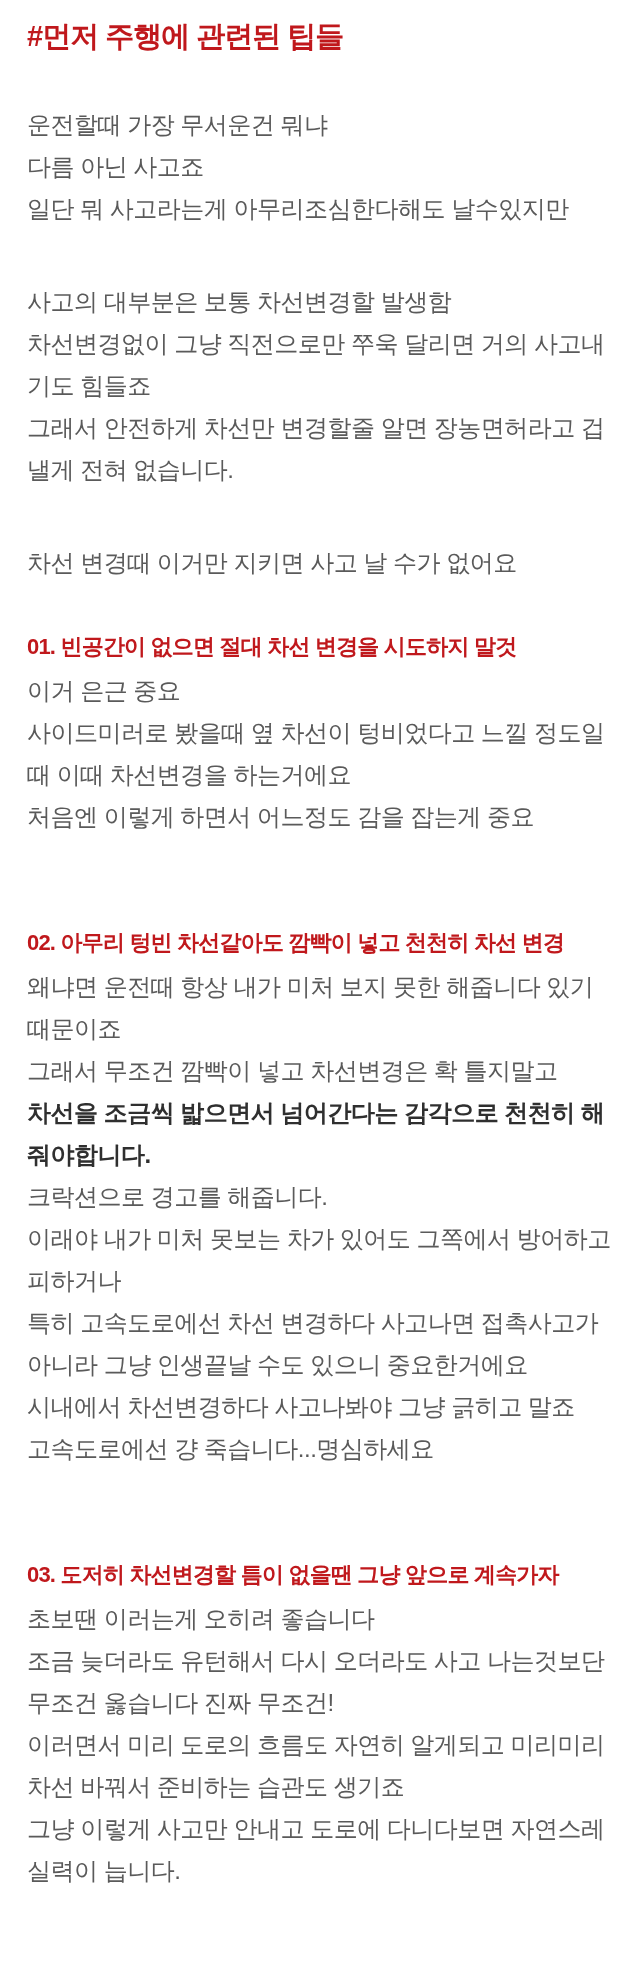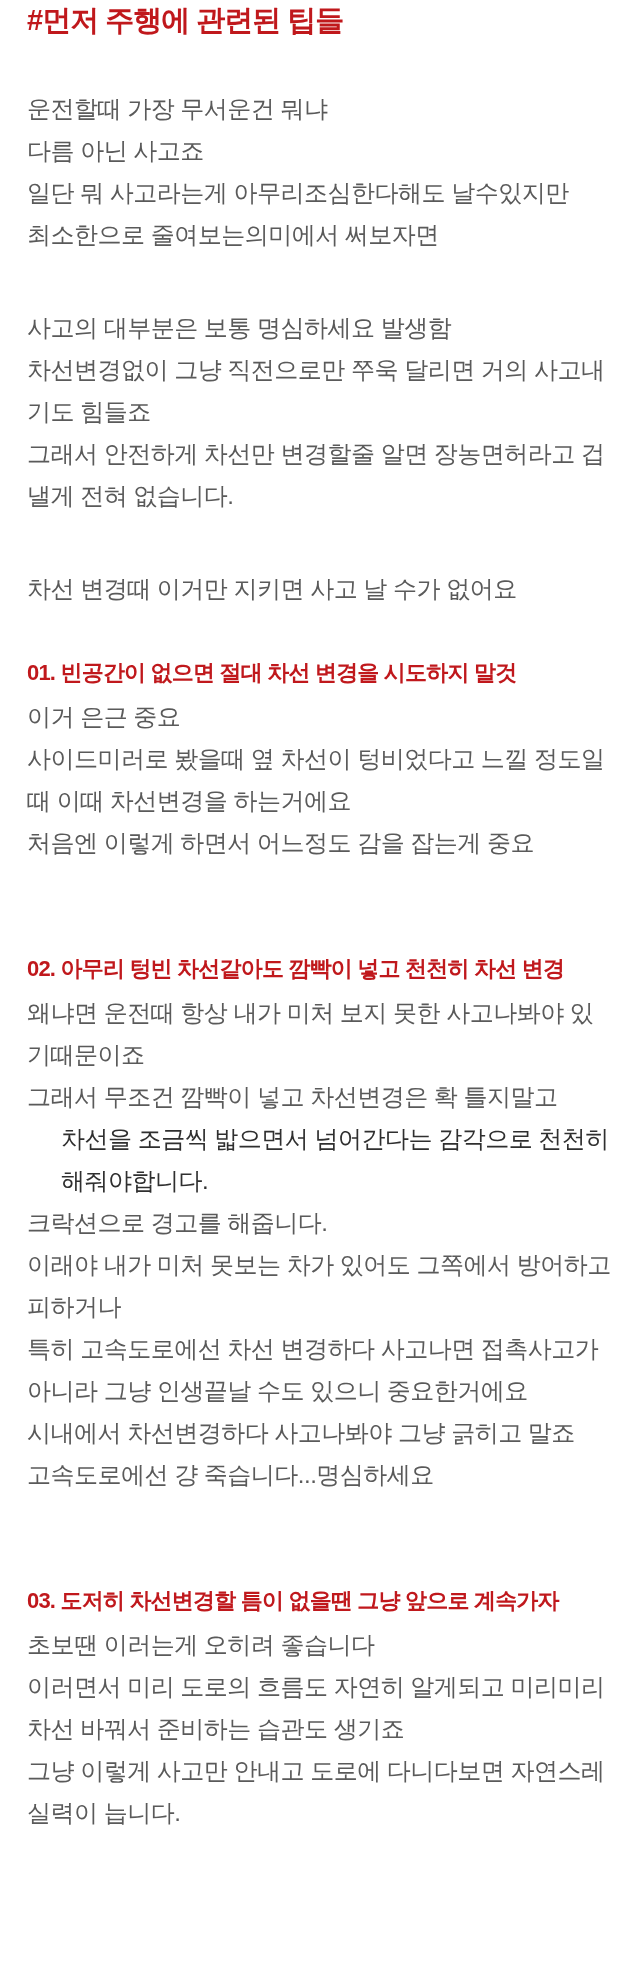--- a/index.html
+++ b/index.html
@@ -12,43 +12,42 @@
   body{
     width:640px;
     min-height:1968px;
     background:var(--bg);
     font-family:"Liberation Sans","DejaVu Sans",sans-serif;
     -webkit-font-smoothing:antialiased;
   }
   .page{
     box-sizing:border-box;
     width:640px;
-    padding:4px 25px 20px 27px;
+    padding:20px 25px 20px 27px;
   }
   .title{
     margin:0;
     color:var(--accent);
     font-size:29px;
     line-height:1.15;
     font-weight:700;
     letter-spacing:-1px;
   }
   .para{margin-top:51px;}
   .line{
     margin:0;
     font-size:24px;
     line-height:42px;
     color:var(--body);
     letter-spacing:-0.5px;
     word-break:break-all;
   }
   .line.bold{
     color:var(--emphasis);
-    font-weight:400;
-    margin-left:34px;
+    font-weight:700;
   }
   .section{margin-top:90px;}
   .section.first{margin-top:48px;}
   .sec-heading{
     margin:0 0 8px 0;
     color:var(--accent);
     font-size:22px;
     line-height:30px;
     font-weight:700;
     letter-spacing:-0.8px;
@@ -57,49 +56,49 @@
 </head>
 <body>
 
 <div class="page">
   <h1 class="title">#먼저 주행에 관련된 팁들</h1>
   <div>
       <div class="para">
         <p class="line">운전할때 가장 무서운건 뭐냐</p>
         <p class="line">다름 아닌 사고죠</p>
         <p class="line">일단 뭐 사고라는게 아무리조심한다해도 날수있지만</p>
-        <p class="line">최소한으로 줄여보는의미에서 써보자면</p>
       </div>
       <div class="para">
-        <p class="line">사고의 대부분은 보통 명심하세요 발생함</p>
+        <p class="line">사고의 대부분은 보통 차선변경할 발생함</p>
         <p class="line">차선변경없이 그냥 직전으로만 쭈욱 달리면 거의 사고내기도 힘들죠</p>
         <p class="line">그래서 안전하게 차선만 변경할줄 알면 장농면허라고 겁낼게 전혀 없습니다.</p>
       </div>
       <div class="para">
         <p class="line">차선 변경때 이거만 지키면 사고 날 수가 없어요</p>
       </div>
     </div>
   <div>
       <section class="section first">
         <h2 class="sec-heading">01. 빈공간이 없으면 절대 차선 변경을 시도하지 말것</h2>
         <p class="line">이거 은근 중요</p>
         <p class="line">사이드미러로 봤을때 옆 차선이 텅비었다고 느낄 정도일때 이때 차선변경을 하는거에요</p>
         <p class="line">처음엔 이렇게 하면서 어느정도 감을 잡는게 중요</p>
       </section>
       <section class="section">
         <h2 class="sec-heading">02. 아무리 텅빈 차선같아도 깜빡이 넣고 천천히 차선 변경</h2>
-        <p class="line">왜냐면 운전때 항상 내가 미처 보지 못한 사고나봐야 있기때문이죠</p>
+        <p class="line">왜냐면 운전때 항상 내가 미처 보지 못한 해줍니다 있기때문이죠</p>
         <p class="line">그래서 무조건 깜빡이 넣고 차선변경은 확 틀지말고</p>
         <p class="line bold">차선을 조금씩 밟으면서 넘어간다는 감각으로 천천히 해줘야합니다.</p>
         <p class="line">크락션으로 경고를 해줍니다.</p>
         <p class="line">이래야 내가 미처 못보는 차가 있어도 그쪽에서 방어하고 피하거나</p>
         <p class="line">특히 고속도로에선 차선 변경하다 사고나면 접촉사고가 아니라 그냥 인생끝날 수도 있으니 중요한거에요</p>
         <p class="line">시내에서 차선변경하다 사고나봐야 그냥 긁히고 말죠</p>
         <p class="line">고속도로에선 걍 죽습니다...명심하세요</p>
       </section>
       <section class="section">
         <h2 class="sec-heading">03. 도저히 차선변경할 틈이 없을땐 그냥 앞으로 계속가자</h2>
         <p class="line">초보땐 이러는게 오히려 좋습니다</p>
+        <p class="line">조금 늦더라도 유턴해서 다시 오더라도 사고 나는것보단 무조건 옳습니다 진짜 무조건!</p>
         <p class="line">이러면서 미리 도로의 흐름도 자연히 알게되고 미리미리 차선 바꿔서 준비하는 습관도 생기죠</p>
         <p class="line">그냥 이렇게 사고만 안내고 도로에 다니다보면 자연스레 실력이 늡니다.</p>
       </section>
     </div>
 </div>
 
 </body></html>

